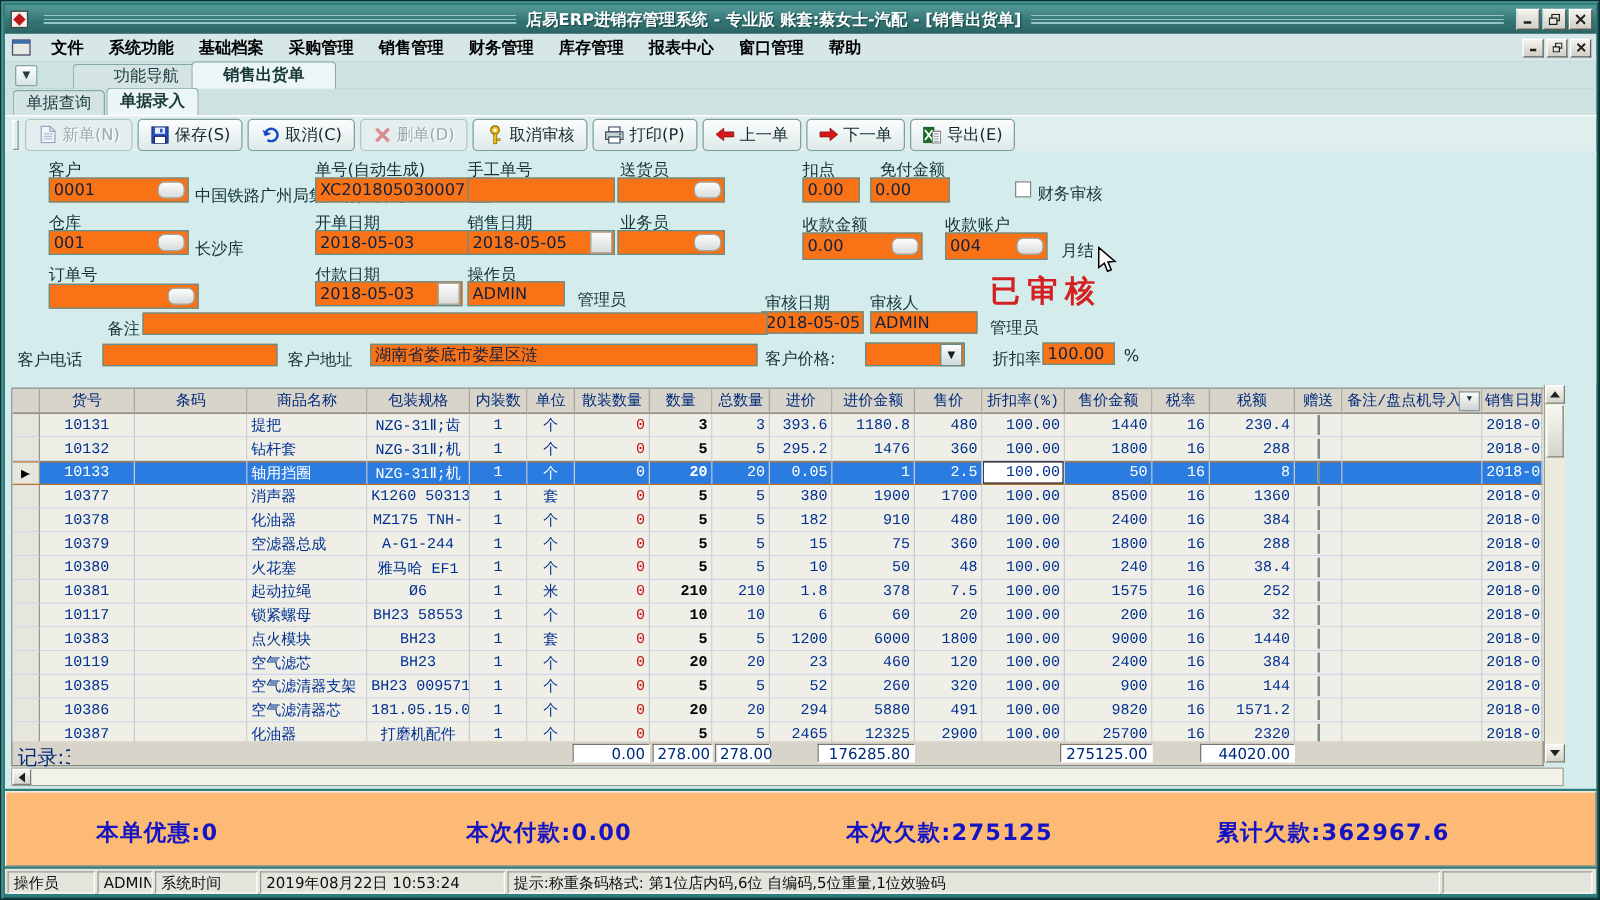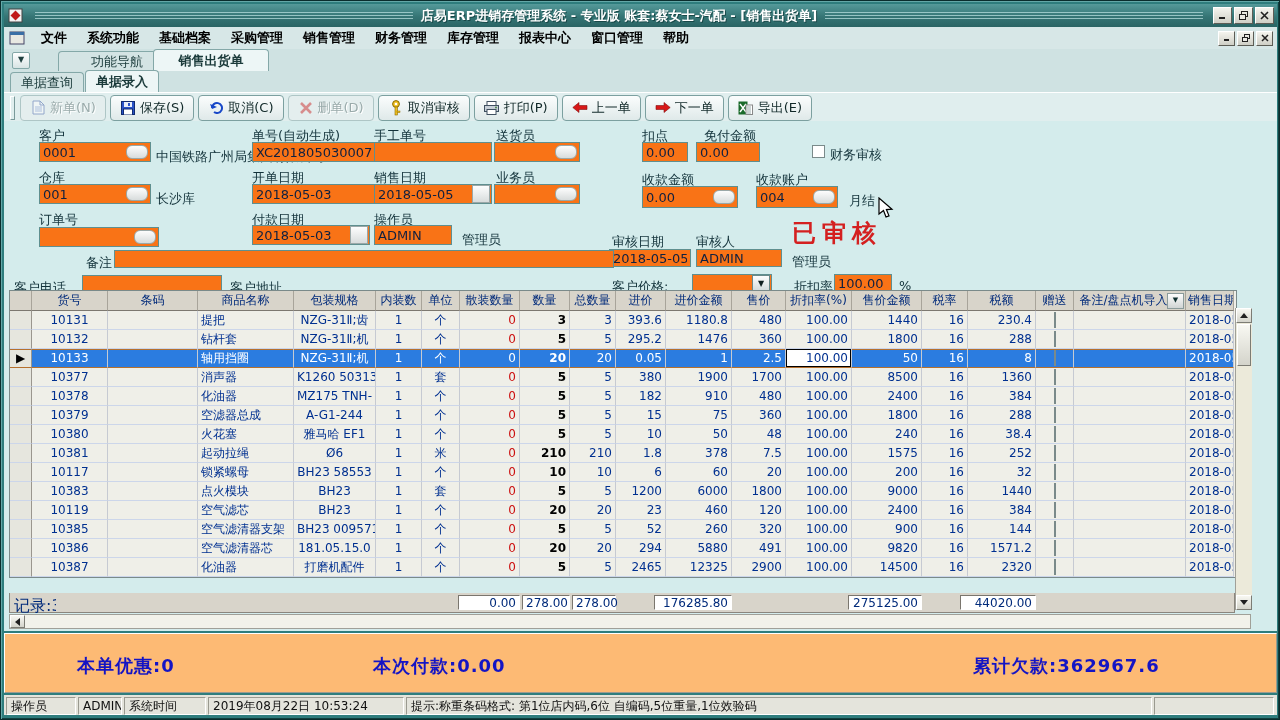--- a/index.html
+++ b/index.html
@@ -55,21 +55,21 @@
   .pick{width:20px;height:12px;margin:0 2px;flex:none;background:linear-gradient(#fdfdfd,#d8dcdc);
     border:1px solid #9aa8a8;border-radius:6px;}
   .sqbtn{width:16px;height:16px;margin-right:1px;flex:none;background:linear-gradient(#fdfdfd,#d8dcdc);border:1px solid #9aa8a8;}
   .dropbtn{width:16px;height:16px;margin-right:1px;flex:none;background:linear-gradient(#fdfdfd,#cfd8d8);
     border:1px solid #6a8a8a;font-size:8px;line-height:15px;text-align:center;color:#102020;}
   .cbx{width:13px;height:13px;background:#fff;border:1px solid #7a8a8a;box-sizing:border-box;}
   #audit-stamp{position:absolute;color:#d42020;font-size:24px;font-weight:bold;letter-spacing:6px;}
   #cust-name{position:absolute;z-index:0;width:250px;overflow:hidden;}
   .z1{z-index:1;}
   
-  #gridwrap{left:8px;top:289px;width:1226px;height:286px;border:1px solid #7a8a8a;background:#efefe8;overflow:hidden;}
+  #gridwrap{left:8px;top:309px;width:1226px;height:286px;border:1px solid #7a8a8a;background:#efefe8;overflow:hidden;font-family:Liberation Mono, monospace;}
   table#grid-table{border-collapse:separate;border-spacing:0;table-layout:fixed;width:1224px;}
   #grid-table th{height:19px;background:#d8d4ca;border-right:1px solid #a8a49a;border-bottom:1px solid #7c7870;
     font-size:12px;font-weight:normal;color:#002a7a;overflow:hidden;white-space:nowrap;padding:0 2px;position:relative;}
   #grid-table td{height:18px;border-right:1px solid #c6cad2;border-bottom:1px solid #ccd6ea;
     font-size:12px;color:#003090;overflow:hidden;white-space:nowrap;padding:0 3px;background:#efefe8;}
   #grid-table td.al{text-align:left;} #grid-table td.ar{text-align:right;} #grid-table td.ac{text-align:center;}
   #grid-table td.selcell{background:#e6e6de;border-right:1px solid #9a968e;text-align:center;color:#000;padding:0;}
   #grid-table td.red{color:#cc1010;}
   #grid-table td.qty{font-weight:bold;color:#000;}
   #grid-table tr.sel td{background:#2b7ce0;color:#fff;border-bottom:1px solid #b5702e;box-shadow:inset 0 1px 0 #b5702e;}
@@ -371,20 +371,23 @@
     <div class="flabel" style="left:82px;top:133px;">备注</div>
     <div class="inp" style="left:110px;top:129px;width:500px;height:18px;">
       <input value="" style="">
     </div>
 
     <div class="flabel" style="left:10px;top:158px;">客户电话</div>
     <div class="inp" style="left:78px;top:154px;width:140px;height:18px;">
       <input value="" style="">
     </div>
     <div class="flabel" style="left:226px;top:158px;">客户地址</div>
+    <div class="inp" style="left:292px;top:154px;width:310px;height:18px;">
+      <input value="湖南省娄底市娄星区涟" style="">
+    </div>
     <div class="flabel" style="left:608px;top:157px;">客户价格:</div>
     <div class="inp" style="left:688px;top:153px;width:80px;height:19px;">
       <input value="" style="">
       <span class="dropbtn">▼</span>
     </div>
     <div class="flabel" style="left:790px;top:157px;">折扣率</div>
     <div class="inp" style="left:830px;top:153px;width:58px;height:18px;">
       <input value="100.00" style="">
     </div>
     <div class="ftext" style="left:895px;top:157px;">%</div>
@@ -733,21 +736,21 @@
             <td class="ac">打磨机配件</td>
             <td class="ac">1</td>
             <td class="ac">个</td>
             <td class="ar red">0</td>
             <td class="ar qty">5</td>
             <td class="ar">5</td>
             <td class="ar">2465</td>
             <td class="ar">12325</td>
             <td class="ar">2900</td>
             <td class="ar">100.00</td>
-            <td class="ar">14500</td>
+            <td class="ar">25700</td>
             <td class="ar">16</td>
             <td class="ar">2320</td>
             <td class="ac"><span class="cbx"></span></td>
             <td class="al"></td>
             <td class="al">2018-05</td>
           </tr>
         </tbody>
       </table>
   </div>
 
@@ -773,20 +776,21 @@
 
   <div class="abs" id="hscroll">
     <div class="sbtn">
         <span class="tri-lf"></span>
       </div>
   </div>
 
   <div class="abs" id="summary">
     <div class="sumitem" style="left:72px;">本单优惠:0</div>
     <div class="sumitem" style="left:368px;">本次付款:0.00</div>
+    <div class="sumitem" style="left:672px;">本次欠款:275125</div>
     <div class="sumitem" style="left:968px;">累计欠款:362967.6</div>
   </div>
 
   <div class="abs" id="status">
     <div class="seg" style="width:70px;">操作员</div>
     <div class="seg" style="width:44px;">ADMIN</div>
     <div class="seg" style="width:82px;">系统时间</div>
     <div class="seg" style="width:196px;">2019年08月22日 10:53:24</div>
     <div class="seg" style="flex:1;">提示:称重条码格式: 第1位店内码,6位 自编码,5位重量,1位效验码</div>
     <div class="seg" style="width:120px;margin-right:3px;"></div>

